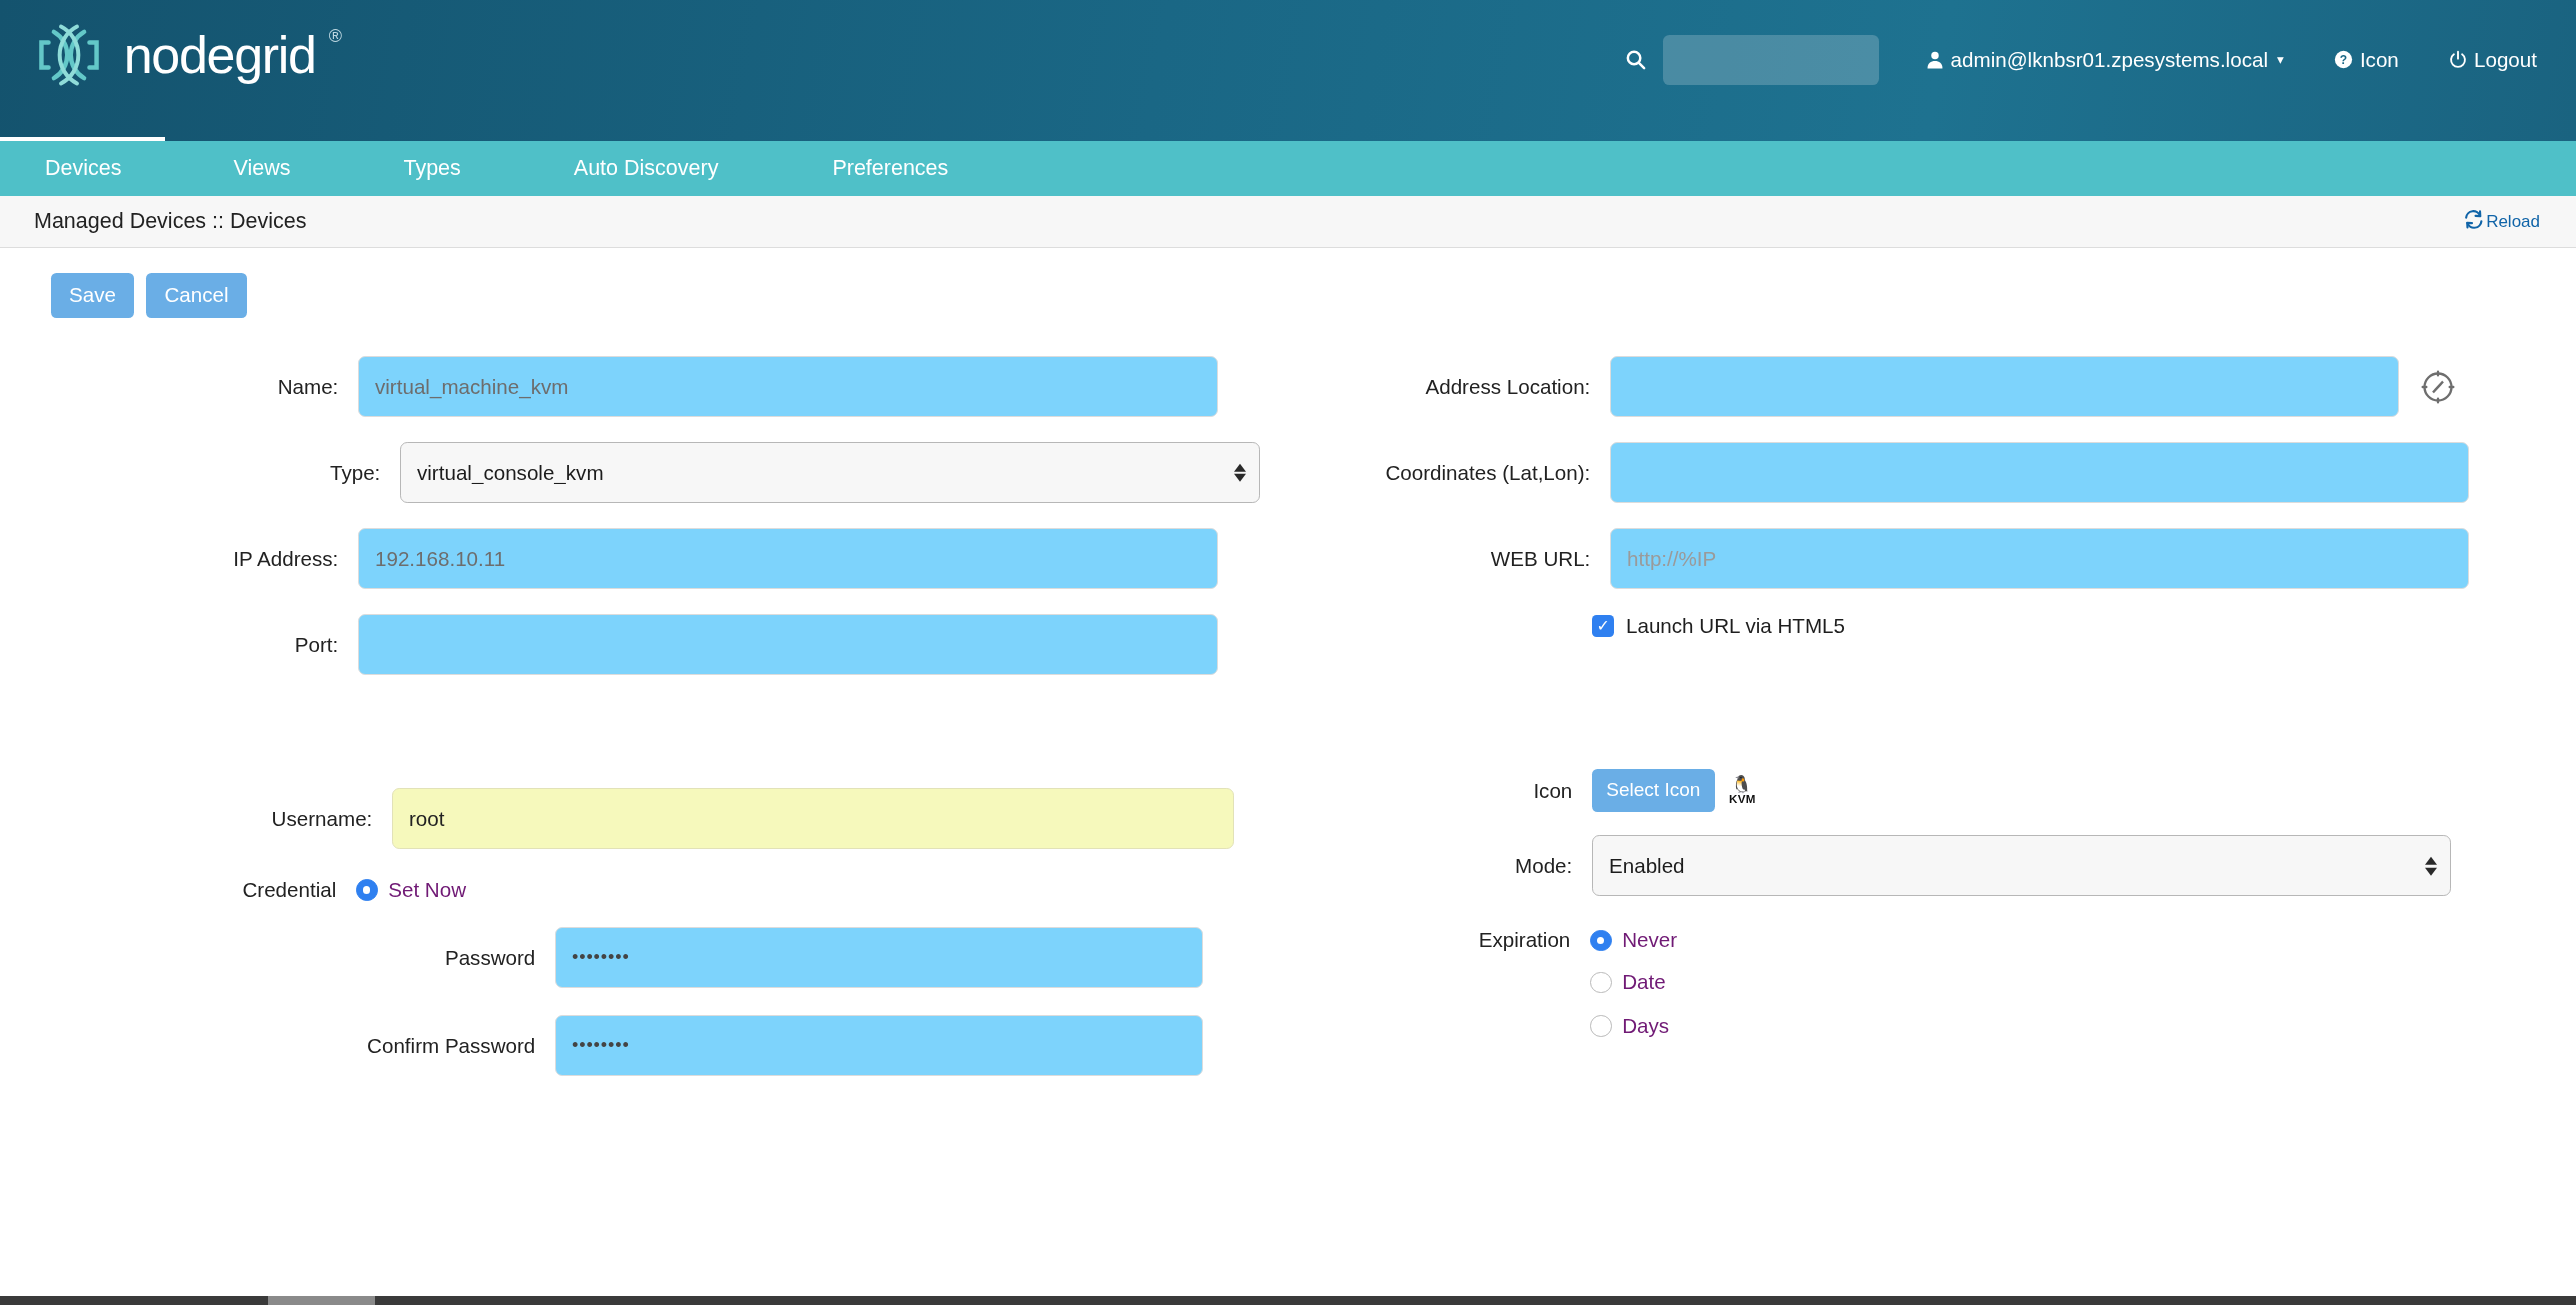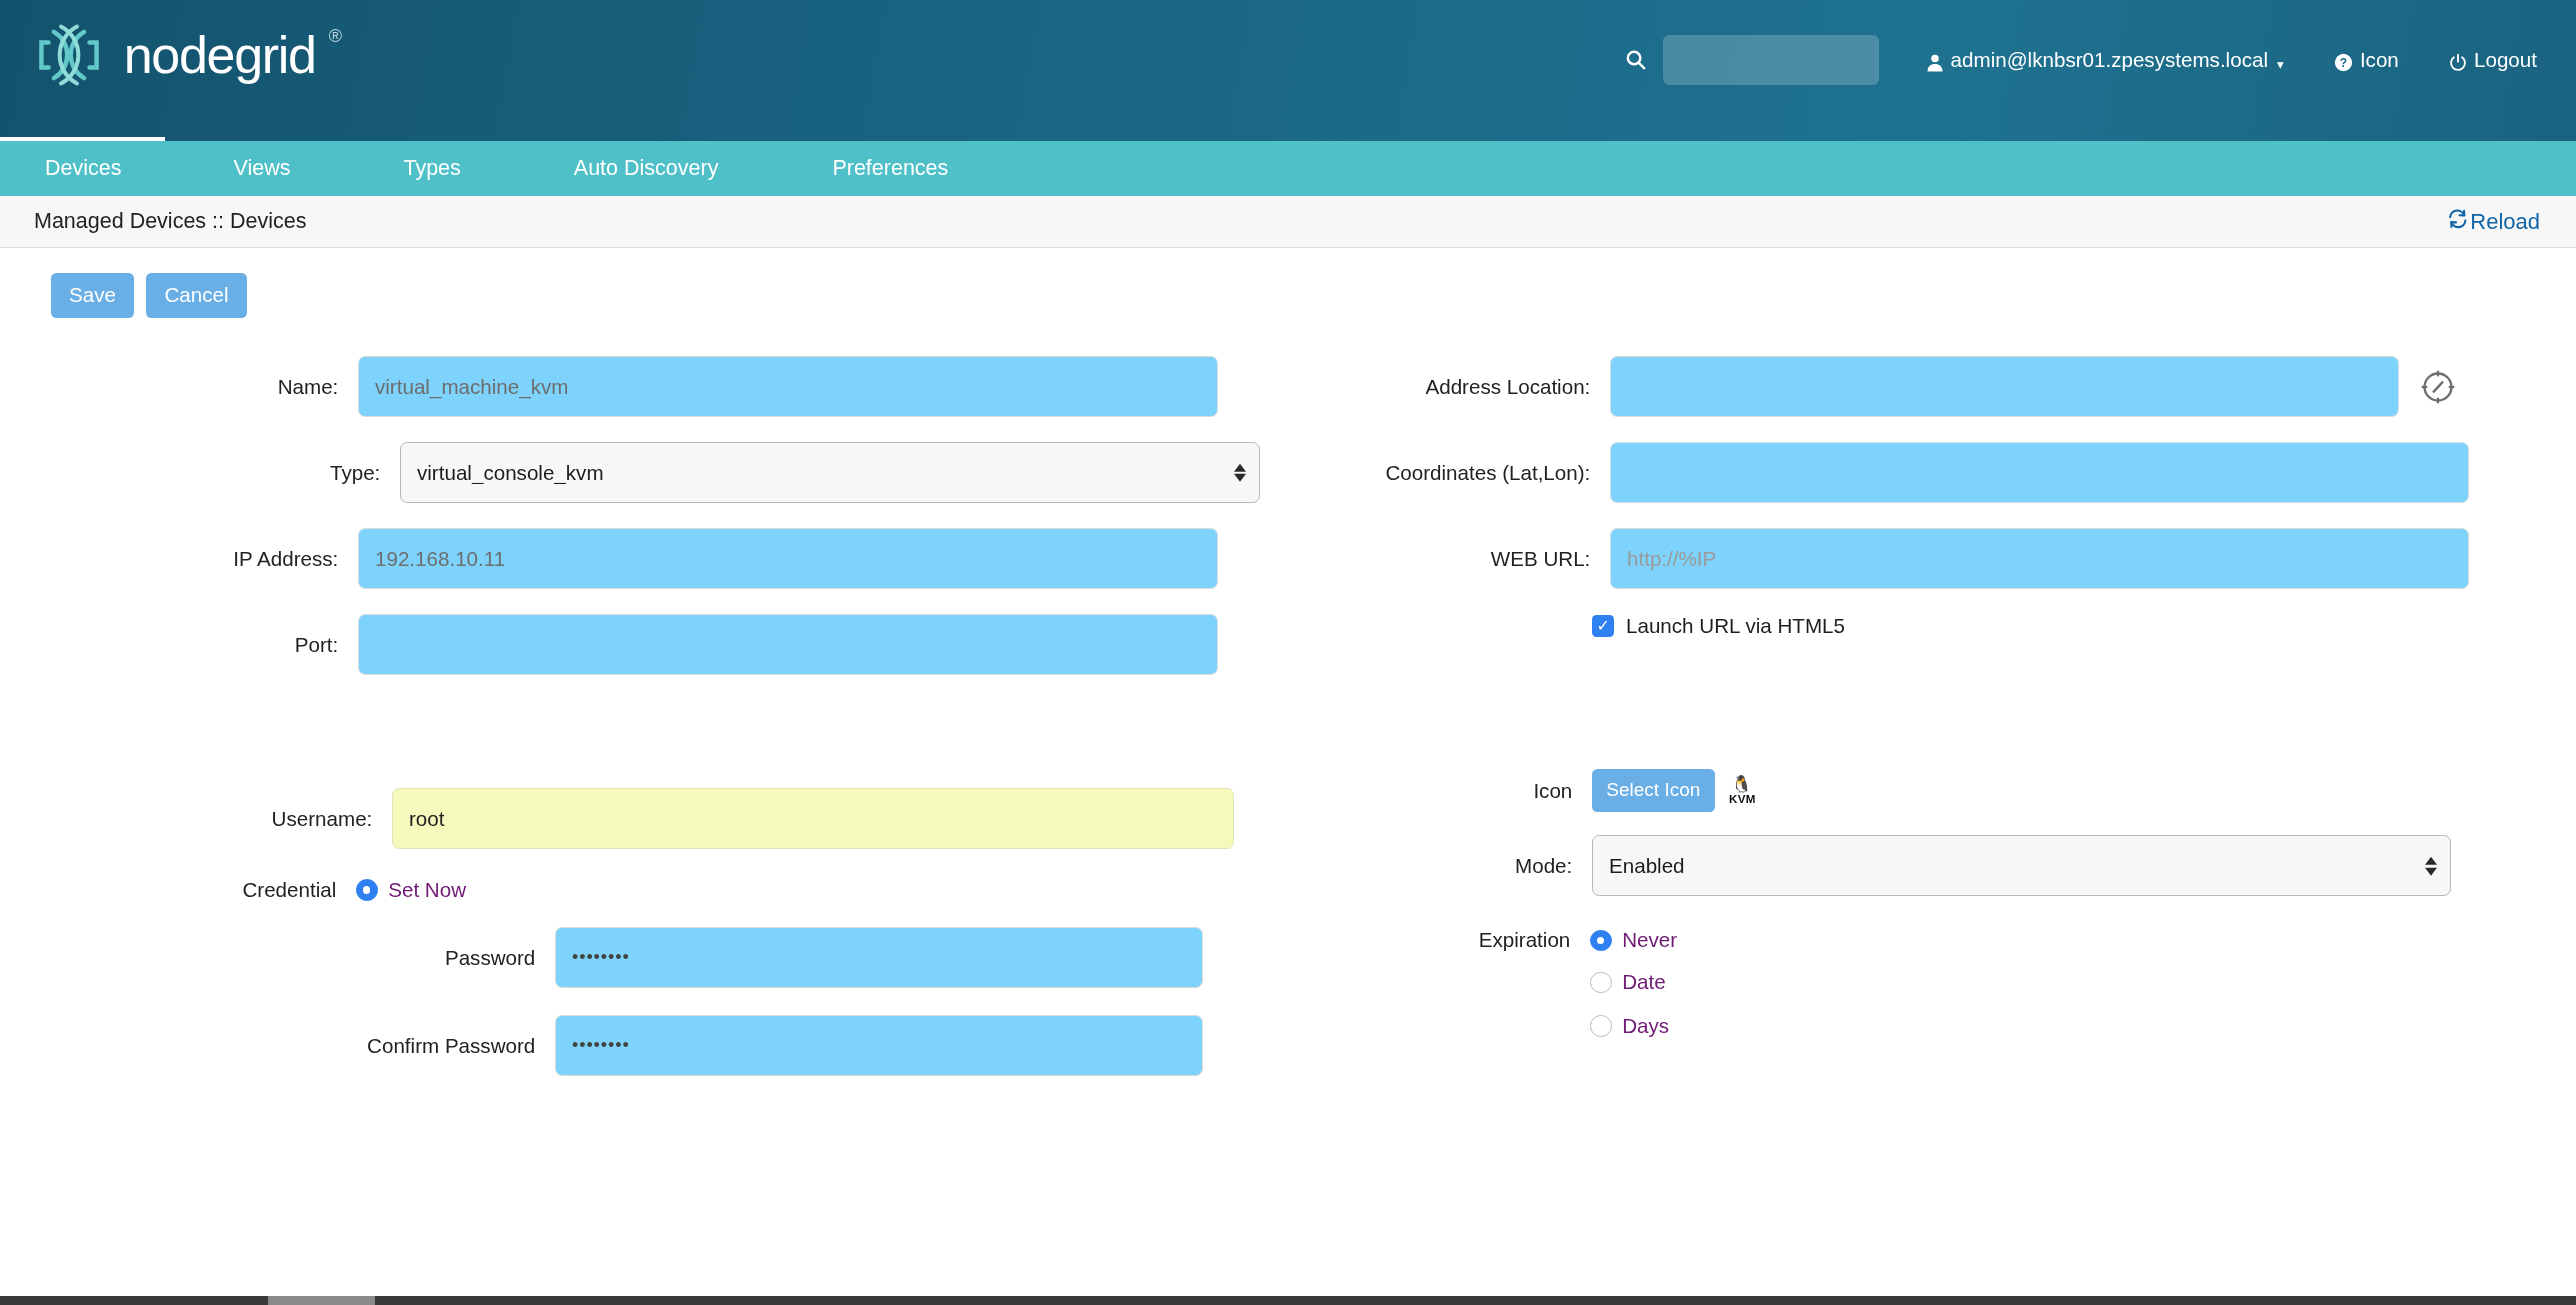--- a/index.html
+++ b/index.html
@@ -51,21 +51,21 @@
   .search-box {
     width: 216px; height: 50px;
     background: rgba(255,255,255,0.20);
     border-radius: 6.3px;
     border: none; outline: none;
     color: #fff; font-size: 19.7px;
     padding: 0 10.7px;
     margin-right: 48px;
   }
   .hdr-item {
-    display:flex; align-items:flex-end; gap:7.2px;
+    display:flex; align-items:center; gap:7.2px;
     color:#ffffff; font-size: 20.6px;
     margin-right: 50px; white-space: nowrap;
   }
   .hdr-item:last-child { margin-right: 39px; }
   .hdr-icon { font-size: 19.7px; display:inline-flex; }
   .caret-dn { font-size: 13.4px; margin-left:1.8px; }
 
   
   .mainnav {
     position:absolute; left: 0; top: 152px;
@@ -122,21 +122,21 @@
     position: relative;
   }
   .crumb-text {
     margin-left: 34px;
     font-size: 21.5px; color: #222222;
   }
   .reload-btn {
     position:absolute; right: 36px; top: 50%;
     transform: translateY(-50%);
     display:flex; align-items:center; gap: 2px;
-    color: #1064a8; font-size: 22px;
+    color: #1064a8; font-size: 17px;
     text-decoration: none;
   }
 
   
   .actionbar { padding: 25px 0 0 51px; display:flex; gap: 12.5px; }
   .btn-primary {
     background: #6aaee6; color:#fff;
     border: none; border-radius: 5.4px;
     font-size: 20.6px; font-family: inherit;
     padding: 9.8px 18px 11.6px 18px;

